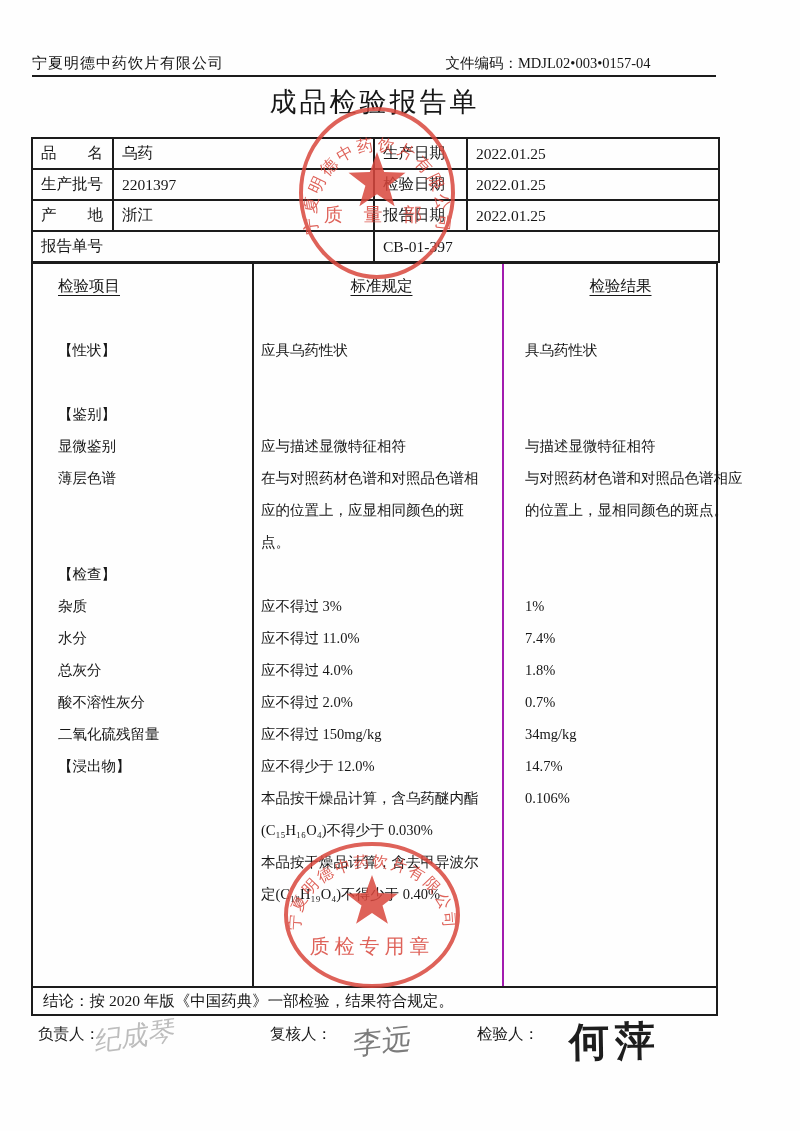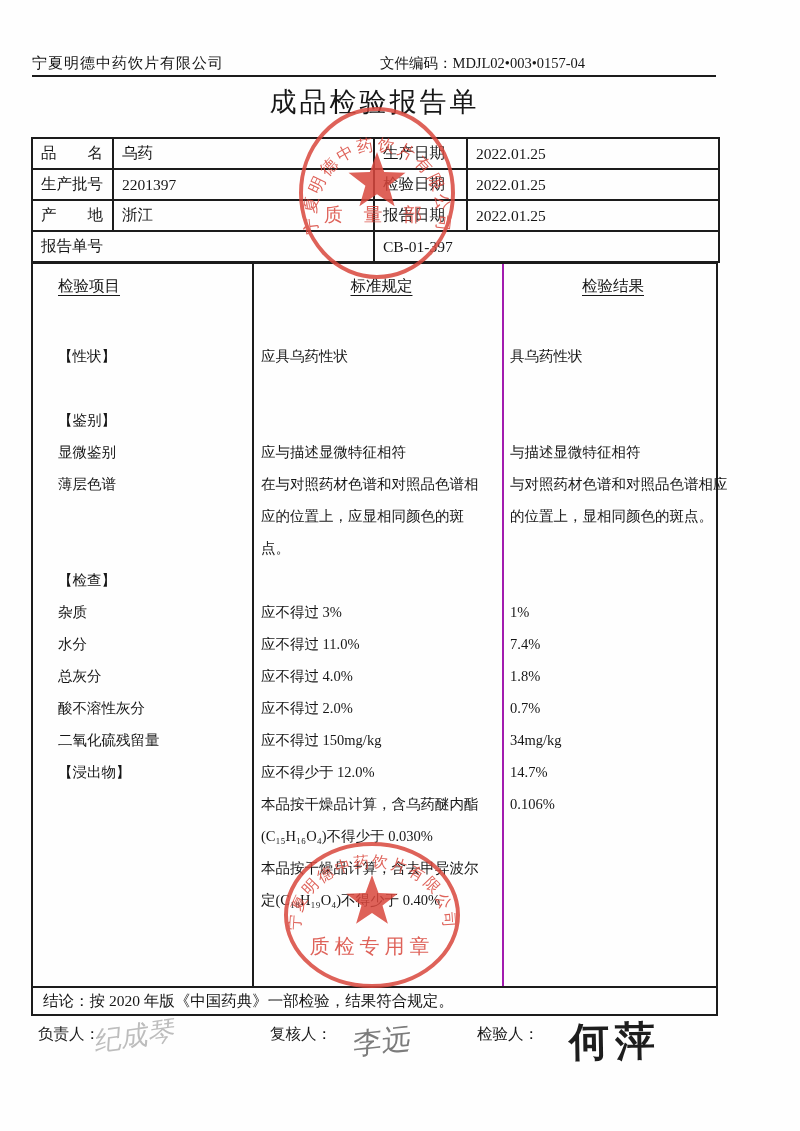--- a/index.html
+++ b/index.html
@@ -4,39 +4,39 @@
 <style>
   html,body{margin:0;padding:0;background:#e8e8e8;}
   .page{
     position:relative;width:800px;height:1131px;background:#fefefe;
     margin:0 auto;overflow:hidden;color:#161616;
     font-family:"Liberation Serif","DejaVu Serif",serif;
   }
   .abs{position:absolute;}
   
   .hdr-left{left:32px;top:54px;font-size:15px;letter-spacing:1px;}
-  .hdr-right{left:380px;top:54px;width:336px;text-align:left;font-size:14.5px;}
+  .hdr-right{left:380px;top:54px;width:336px;text-align:center;font-size:14.5px;}
   .hdr-rule{left:32px;top:75px;width:684px;height:2px;background:#1c1c1c;}
   .doc-title{left:31px;top:84px;width:687px;text-align:center;font-size:27px;
     font-weight:normal;letter-spacing:3px;}
   
   table.info{border-collapse:collapse;table-layout:fixed;width:687px;}
   table.info td{border:2px solid #1c1c1c;font-size:15.5px;padding:0 0 0 8px;
     height:29px;vertical-align:middle;white-space:pre;}
   
   .main-table{left:31px;top:262px;width:687px;height:726px;
     border:2px solid #1c1c1c;box-sizing:border-box;display:flex;}
   .mcol{box-sizing:border-box;padding-top:12px;}
   .mcol1{width:233px;border-right:2px solid #1c1c1c;padding-left:25px;}
   .mcol2{width:265px;border-right:2px solid #a21caf;padding-left:7px;}
-  .mcol3{width:212px;padding-left:6px;}
+  .mcol3{width:212px;padding-left:21px;}
   .mhead{height:34px;font-size:15.5px;text-decoration:underline;
     text-underline-offset:4px;}
   .mhead.center{text-align:center;}
-  .mlines{margin-top:30px;}
+  .mlines{margin-top:24px;}
   .tline{line-height:32px;height:32px;font-size:14.5px;white-space:pre;
     overflow:visible;}
   
   .conclusion{left:31px;top:986px;width:687px;height:30px;
     border:2px solid #1c1c1c;box-sizing:border-box;display:flex;
     align-items:center;padding-left:10px;font-size:15.5px;}
   
   .sig-row{left:31px;top:1018px;width:720px;height:80px;font-size:15.5px;}
   .sig-label{position:absolute;top:6px;}
   .sig-name{position:absolute;white-space:nowrap;}

